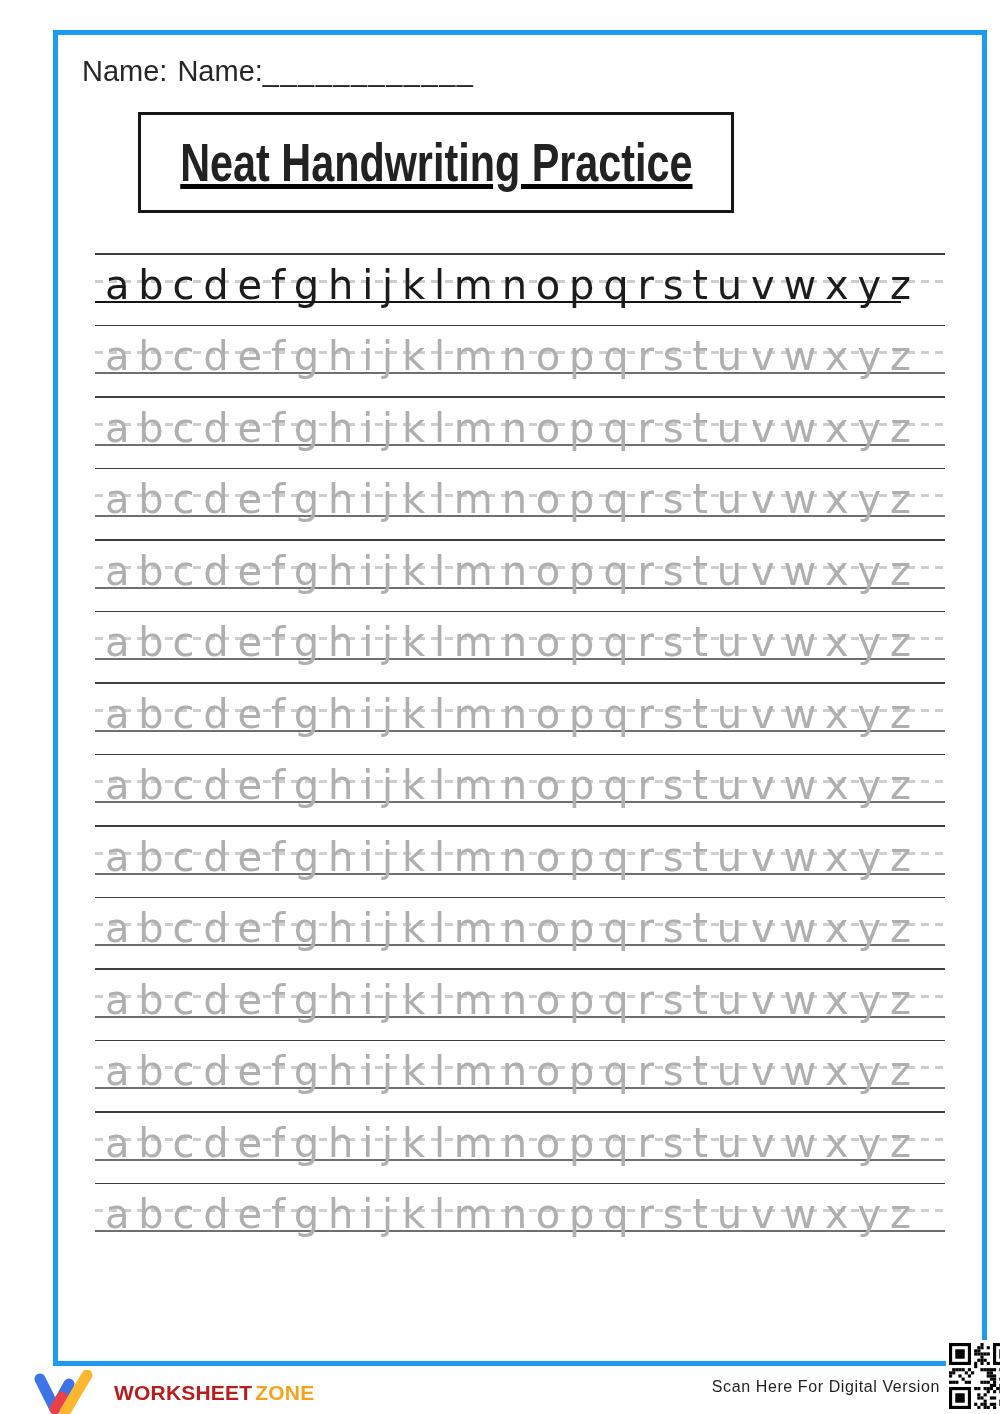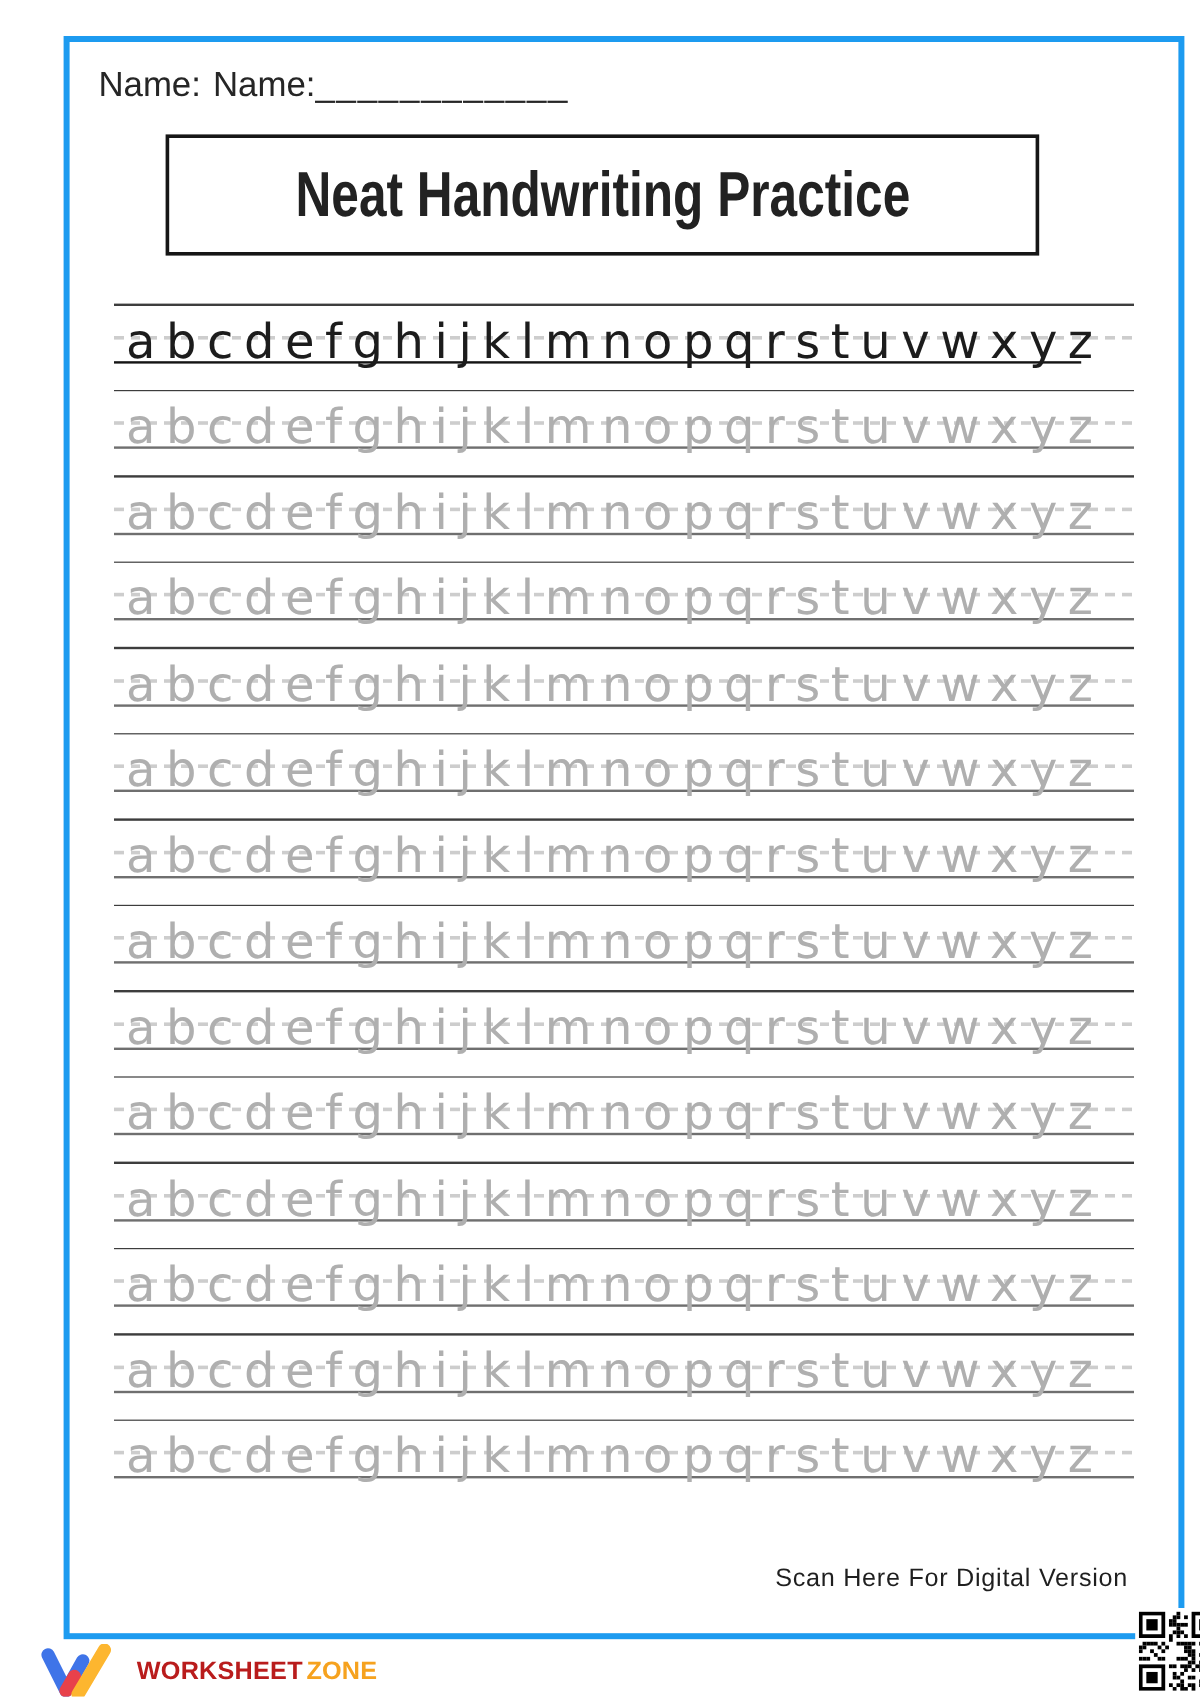--- a/index.html
+++ b/index.html
@@ -24,24 +24,25 @@
     display:flex; align-items:baseline; white-space:nowrap;
     font-size:29px; color:#262626; font-weight:500;
   }
   .blank {
     letter-spacing:1.5px; color:#262626; font-weight:400;
   }
   .grade-label { margin-left:10px; }
   
   .title-box {
     position:absolute; left:118px; top:112px;
-    width:728px; height:101px;
+    width:596px; height:101px;
     border:3px solid #161616;
     display:flex; align-items:center; justify-content:center;
     background:#ffffff;
+    text-decoration:underline;
   }
   .title-text {
     display:inline-block;
     font-size:53px; font-weight:700; color:#222222;
     transform:scaleX(0.78);
     letter-spacing:0px;
     white-space:nowrap;
   }
   
   #rows {
@@ -75,22 +76,22 @@
     display:flex; align-items:center;
   }
   .logo-mark { width:74px; height:46px; }
   .brand-text {
     font-size:21px; font-weight:700; letter-spacing:0.2px;
     margin-left:6px; white-space:nowrap;
   }
   .brand-word1 { color:#b91c1c; }
   .brand-word2 { color:#F6A21E; margin-left:3px;text-align:right; }
   .scan-text {
-    position:absolute; right:80px; top:1304px;
-    font-size:21px; color:#1f1f1f; letter-spacing:0.6px;
+    position:absolute; right:80px; top:1378px;
+    font-size:16px; color:#1f1f1f; letter-spacing:0.6px;
     white-space:nowrap;
   }
   .qr-box {
     position:absolute; left:926px; top:1340px;
     width:72px; height:72px; background:#ffffff;
     display:flex; align-items:center; justify-content:center;
   }
 </style>
 </head>
 <body>

